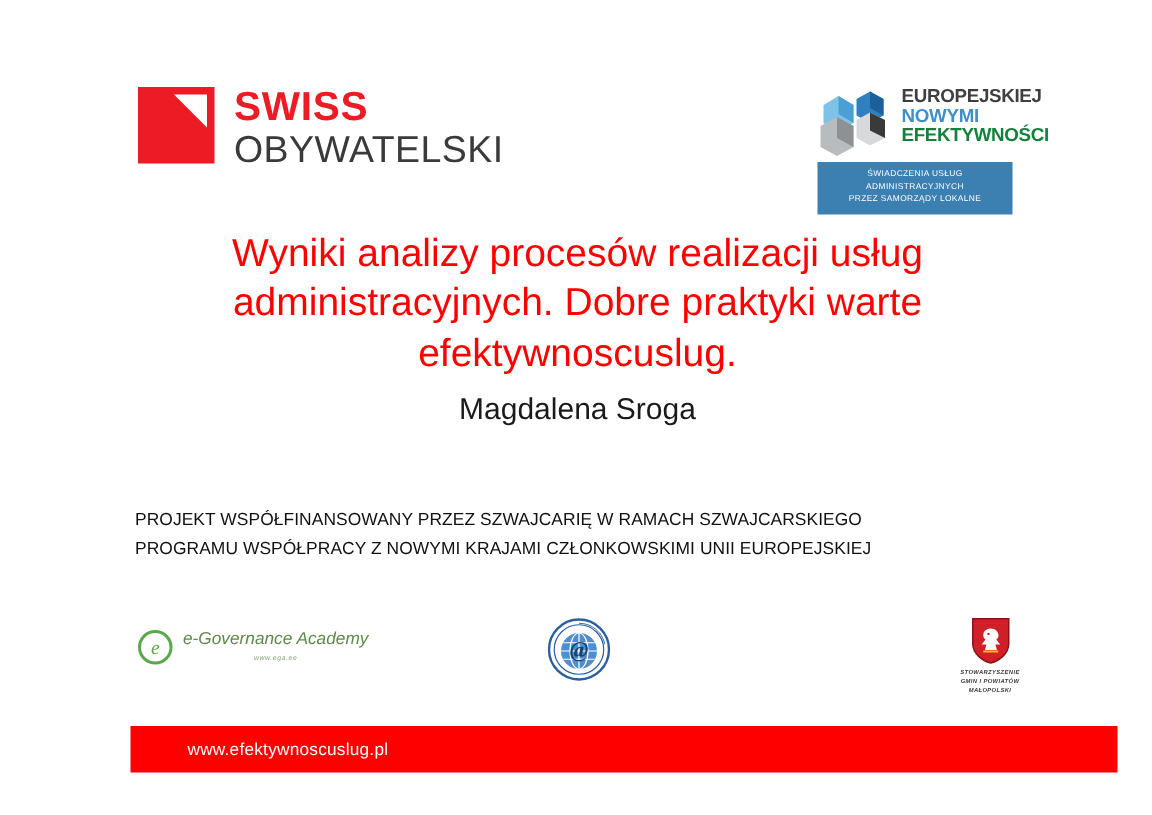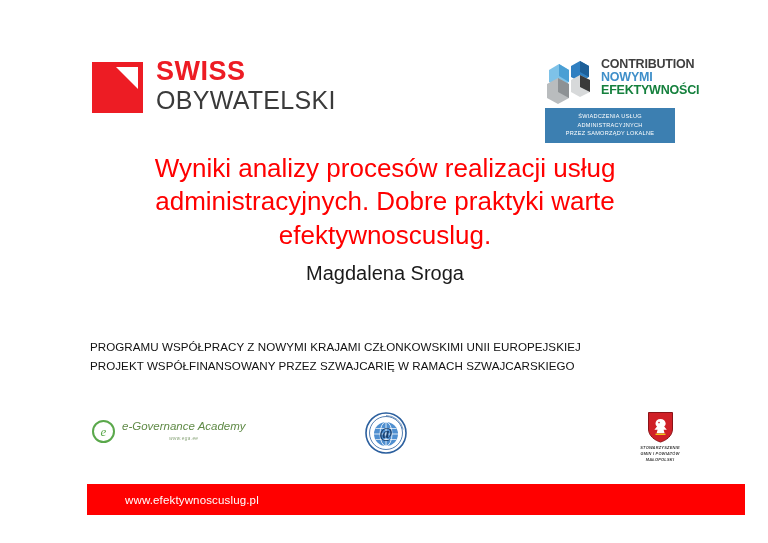--- a/index.html
+++ b/index.html
@@ -21,21 +21,21 @@
     inset: 0;
     background: #ffffff;
   }
 
   
   .swiss-logo {
     position: absolute;
     left: 92px;
     top: 58px;
     display: flex;
-    align-items: flex-end;
+    align-items: flex-start;
   }
   .swiss-mark {
     width: 51px;
     height: 51px;
     background: #ed1c24;
     position: relative;
     flex: 0 0 auto;
   }
   .swiss-mark .tri {
     position: absolute;
@@ -281,38 +281,38 @@
           <polygon points="14,8 24,14 24,26 14,20" fill="#4a9fd4"></polygon>
           <polygon points="26,10 35,5 44,10 44,21 35,26 26,21" fill="#2f7fc1"></polygon>
           <polygon points="35,5 44,10 44,21 35,16" fill="#1d5f98"></polygon>
           <polygon points="2,28 13,22 24,28 24,42 13,48 2,42" fill="#b9bcbe"></polygon>
           <polygon points="13,22 24,28 24,42 13,36" fill="#8d9194"></polygon>
           <polygon points="26,24 35,19 45,24 45,36 35,41 26,36" fill="#d7d9da"></polygon>
           <polygon points="35,19 45,24 45,36 35,31" fill="#3a3a3a"></polygon>
         </svg>
       </div>
       <div class="oae-words">
-        <span class="w1">CONTRIBUTION</span>
+        <span class="w1">EUROPEJSKIEJ</span>
         <span class="w2">NOWYMI</span>
         <span class="w3">EFEKTYWNOŚCI</span>
       </div>
     </div>
     <div class="oae-banner">
       <span>ŚWIADCZENIA USŁUG ADMINISTRACYJNYCH</span>
       <span>PRZEZ SAMORZĄDY LOKALNE</span>
     </div>
   </div>
 
   <div class="title">Wyniki analizy procesów realizacji usług administracyjnych. Dobre praktyki warte efektywnoscuslug.</div>
 
   <div class="author">Magdalena Sroga</div>
 
   <div class="funding">
+    <span>PROJEKT WSPÓŁFINANSOWANY PRZEZ SZWAJCARIĘ  W RAMACH SZWAJCARSKIEGO</span>
     <span>PROGRAMU WSPÓŁPRACY  Z NOWYMI KRAJAMI CZŁONKOWSKIMI UNII EUROPEJSKIEJ</span>
-    <span>PROJEKT WSPÓŁFINANSOWANY PRZEZ SZWAJCARIĘ  W RAMACH SZWAJCARSKIEGO</span>
   </div>
 
   <div class="partners">
 
     <div class="ega">
       <div class="ega-mark"></div>
       <div class="ega-text">
         <span class="n">e-Governance Academy</span>
         <span class="u">www.ega.ee</span>
       </div>

